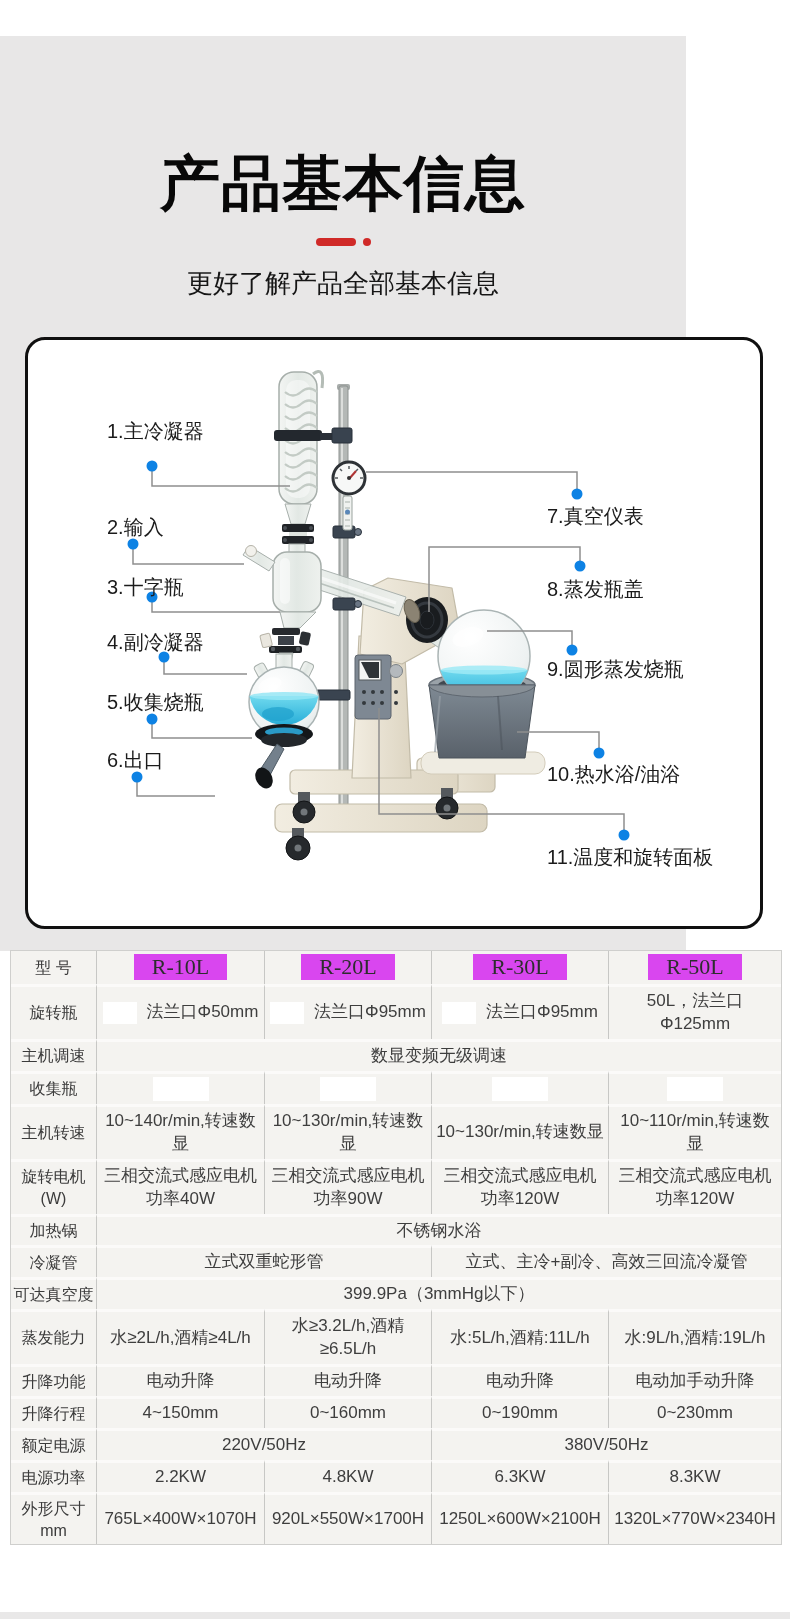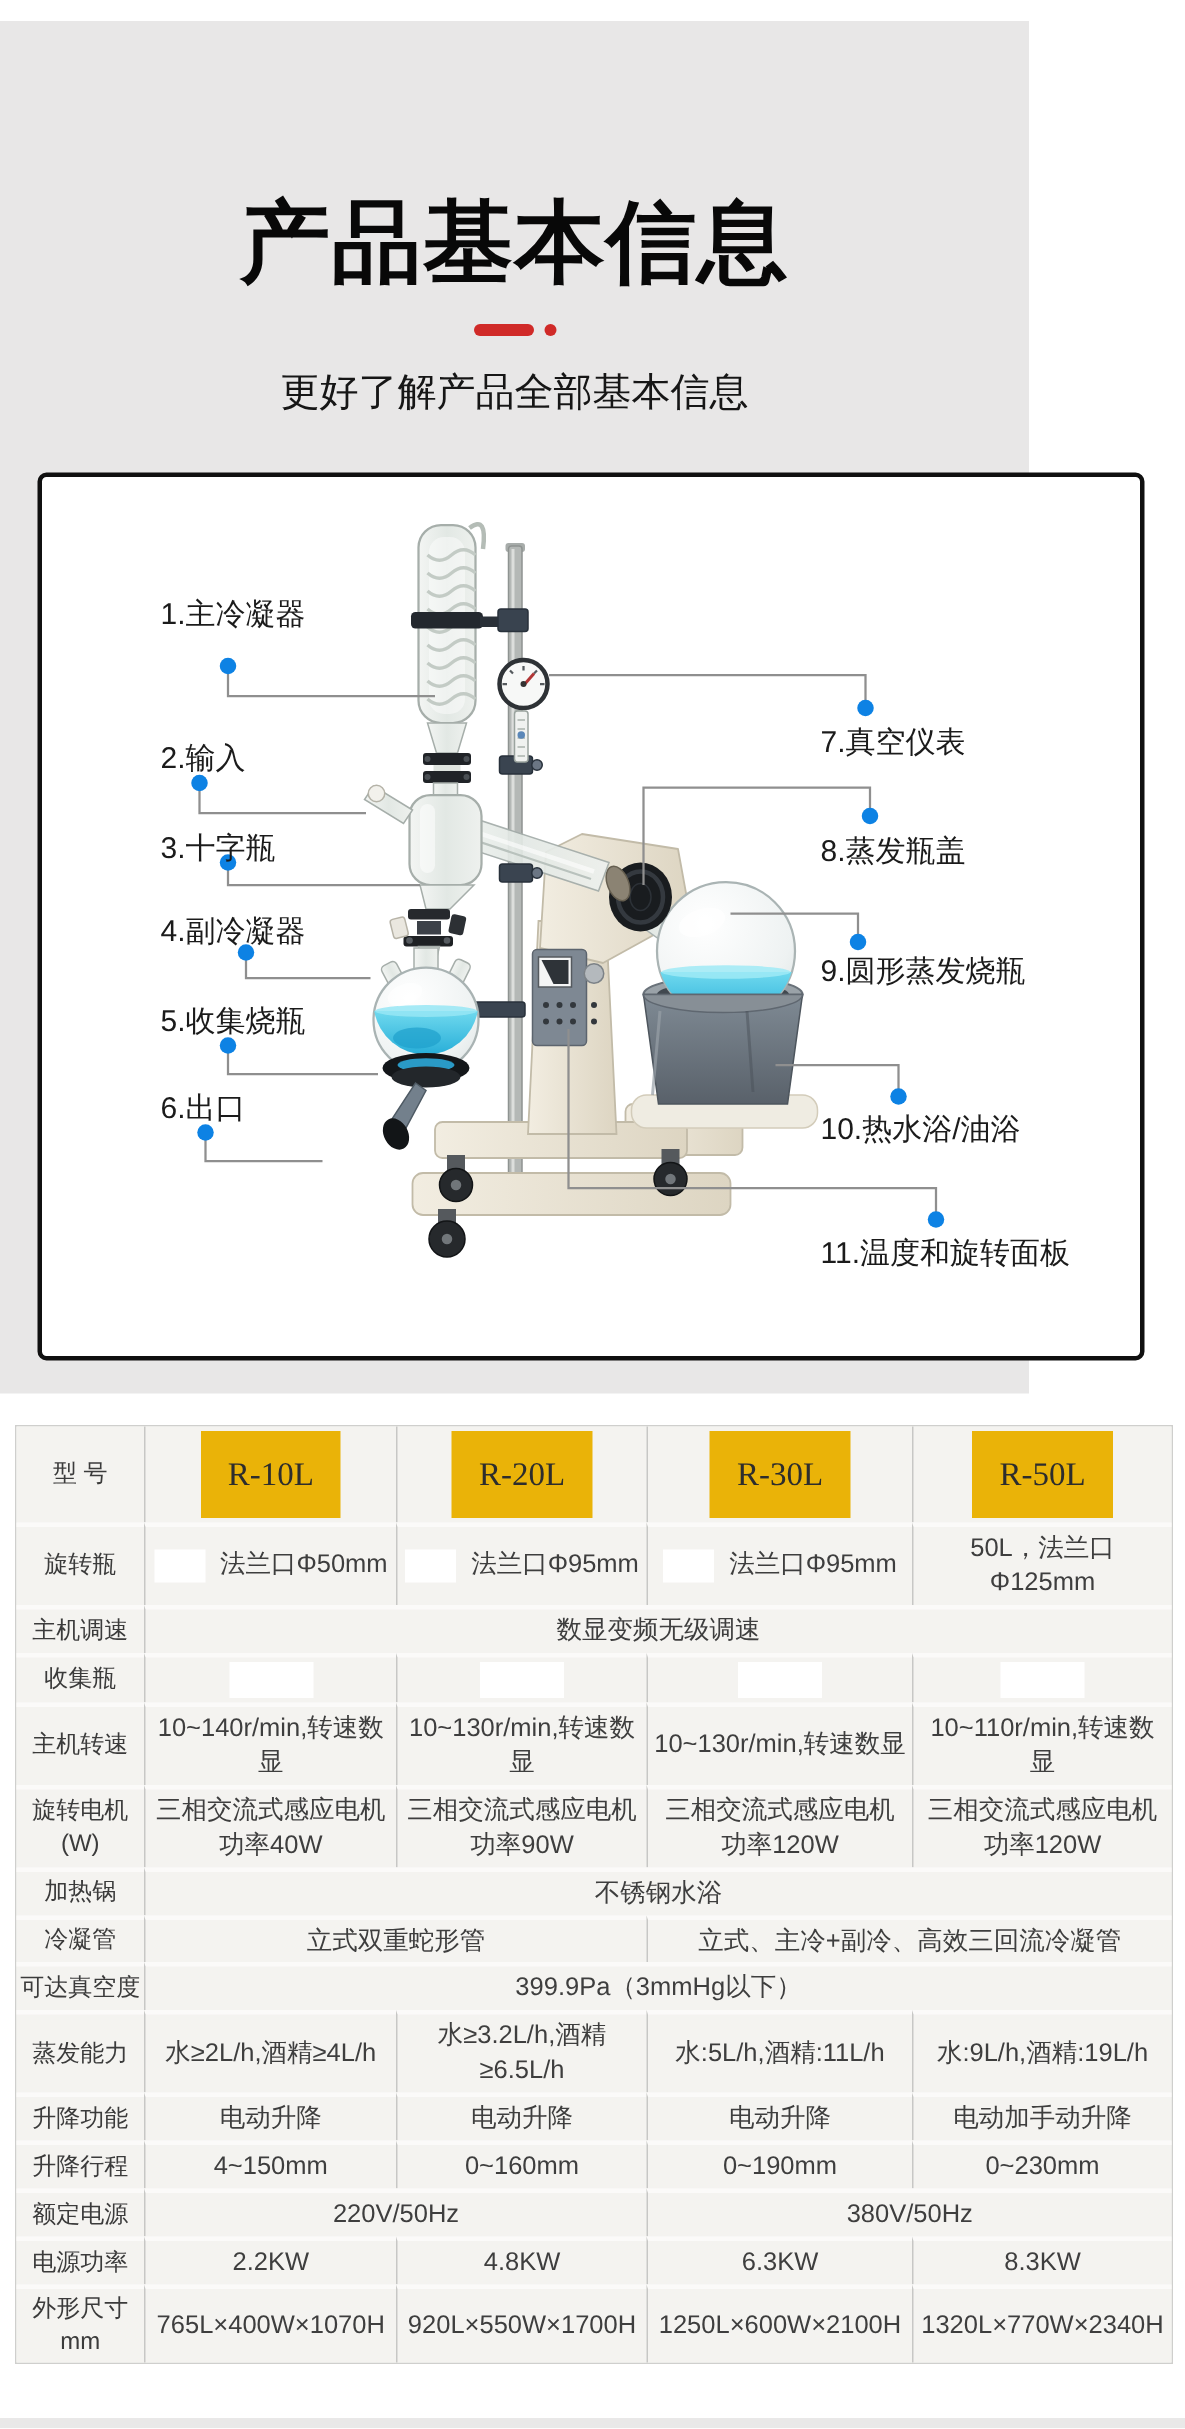--- a/index.html
+++ b/index.html
@@ -2,38 +2,38 @@
 <html><head>
 <meta charset="utf-8">
 <style>
   html,body { margin:0; padding:0; background:#ffffff; }
   .page {
     position:relative; width:790px; height:1619px; margin:0 auto;
     background:#ffffff; overflow:hidden;
     font-family:"Liberation Sans", sans-serif;
   }
   .top-strip { position:absolute; left:0; top:0; width:790px; height:20px; background:#ffffff; }
-  .hero { position:absolute; left:0; top:14px; width:686px; height:915px; background:#e8e7e7; }
+  .hero { position:absolute; left:0; top:36px; width:686px; height:915px; background:#e8e7e7; }
   .page-title {
     position:absolute; left:0; top:108px; width:100%;
     text-align:center; font-size:60px; font-weight:bold; color:#080808; letter-spacing:1px;
   }
   .title-divider {
     position:absolute; left:0; top:202px; width:100%;
     display:flex; justify-content:center; align-items:center;
   }
   .divider-bar { width:40px; height:8px; border-radius:4px; background:#d02a28; }
   .divider-dot { width:8px; height:8px; border-radius:50%; background:#d02a28; margin-left:7px; }
   .subtitle {
     position:absolute; left:0; top:230px; width:100%;
     text-align:center; font-size:26px; color:#161616;
   }
   .diagram-card {
     position:absolute; left:25px; top:301px; width:732px; height:586px;
-    background:#ffffff; border:3px solid #101010; border-radius:6px;
+    background:#ffffff; border:3px solid #101010; border-radius:20px;
   }
   .diagram-card svg { position:absolute; left:0; top:0; }
   .dlabel {
     position:absolute; font-size:20px; color:#1b1b1b; white-space:nowrap;
   }
   .pl1{left:79px;top:78px} .pl2{left:79px;top:174px} .pl3{left:79px;top:234px}
   .pl4{left:79px;top:289px} .pl5{left:79px;top:349px} .pl6{left:79px;top:407px}
   .pr7{left:519px;top:163px} .pr8{left:519px;top:236px} .pr9{left:519px;top:316px}
   .pr10{left:519px;top:421px} .pr11{left:519px;top:504px}
 
@@ -45,21 +45,21 @@
   table.spec th, table.spec td {
     background:#f4f3f0; border-left:1px solid #c7c7c5; border-top:3px solid #fbfaf9;
     text-align:center; vertical-align:middle; padding:3px 4px;
     font-size:17px; font-weight:normal; color:#3e3e3e; line-height:1.35;
     overflow:hidden;
   }
   table.spec th { font-size:16px; padding:3px 2px; color:#3b3b3b; }
   table.spec th:first-child { border-left:none; }
   table.spec tr:first-child th, table.spec tr:first-child td { border-top:none; }
   td .model-text {
-    display:inline-block; background:#eab308; padding:16px 18px; line-height:26px;
+    display:inline-block; background:#d946ef; padding:0 18px; line-height:26px;
     font-family:"Liberation Serif", serif; font-size:22px; color:#2d2d2d;
   }
   .patch { display:inline-block; background:#ffffff; vertical-align:middle; }
   .patch.pre { width:34px; height:22px; margin-right:10px; }
   .patch.blank { width:56px; height:24px; }
   .bottom-strip { position:absolute; left:0; top:1612px; width:790px; height:7px; background:#e9e8e8; }
 </style>
 </head>
 <body>
 

